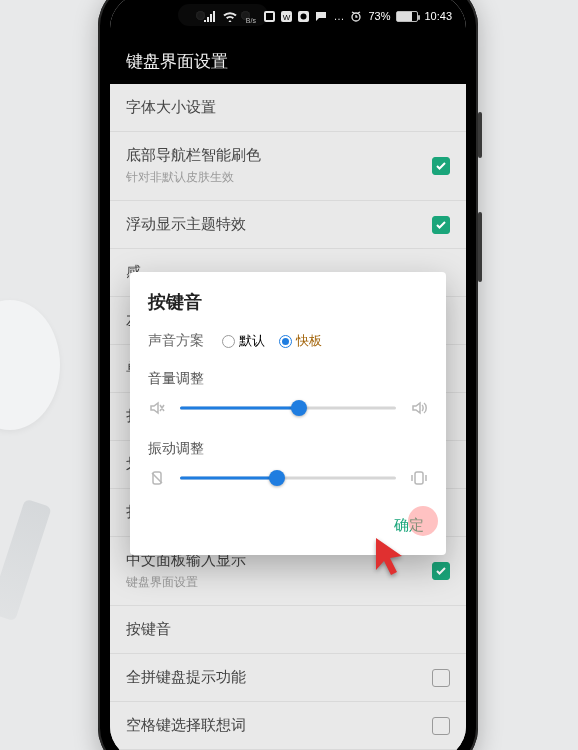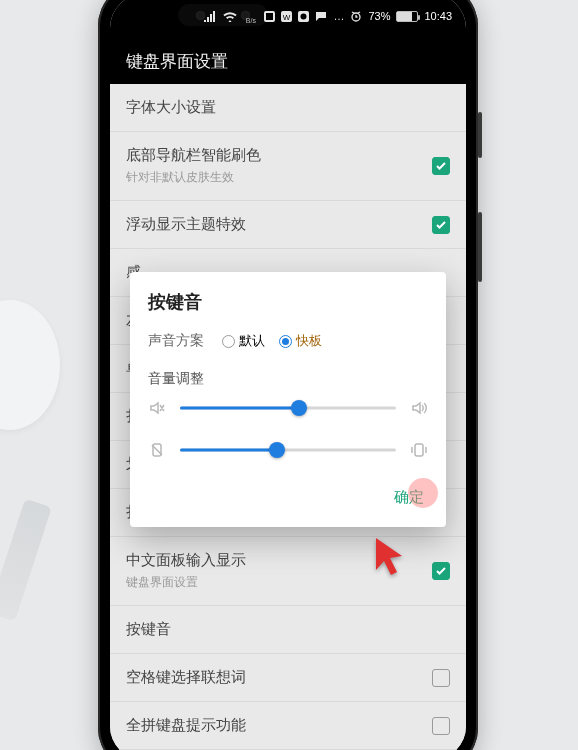--- a/index.html
+++ b/index.html
@@ -299,27 +299,27 @@
             </svg>
         </span>
       </div>
       <div class="row">
         <span class="left">
             <span>按键音</span>
           </span>
       </div>
       <div class="row">
         <span class="left">
+            <span>全拼键盘提示功能</span>
+          </span>
+        <span class="chk empty"></span>
+      </div>
+      <div class="row">
+        <span class="left">
             <span>空格键选择联想词</span>
-          </span>
-        <span class="chk empty"></span>
-      </div>
-      <div class="row">
-        <span class="left">
-            <span>全拼键盘提示功能</span>
           </span>
         <span class="chk empty"></span>
       </div>
     </div>
 
     <div class="scrim">
       <div class="dialog">
         <div class="dlg-title">按键音</div>
 
         <div class="dlg-row">
@@ -346,20 +346,21 @@
             <div class="fill" style="width:55%"></div>
             <div class="thumb" style="left:55%"></div>
           </div>
           <span class="ico-vol">
             <svg width="18" height="18" viewBox="0 0 18 18">
                 <path fill="none" stroke="currentColor" stroke-width="1.5" d="M3 7h3l4-3v10l-4-3H3zM12 6c1.5 1 1.5 5 0 6M14 4c3 2 3 8 0 10"></path>
               </svg>
           </span>
         </div>
 
+        <div class="section-label">振动调整</div>
         <div class="slider-row">
           <span class="ico-vib-off">
             <svg width="18" height="18" viewBox="0 0 18 18">
                 <rect x="5" y="3" width="8" height="12" rx="2" fill="none" stroke="currentColor" stroke-width="1.5"></rect>
                 <path stroke="currentColor" stroke-width="1.5" d="M4 4l10 10"></path>
               </svg>
           </span>
           <div class="slider">
             <div class="track"></div>
             <div class="fill" style="width:45%"></div>

